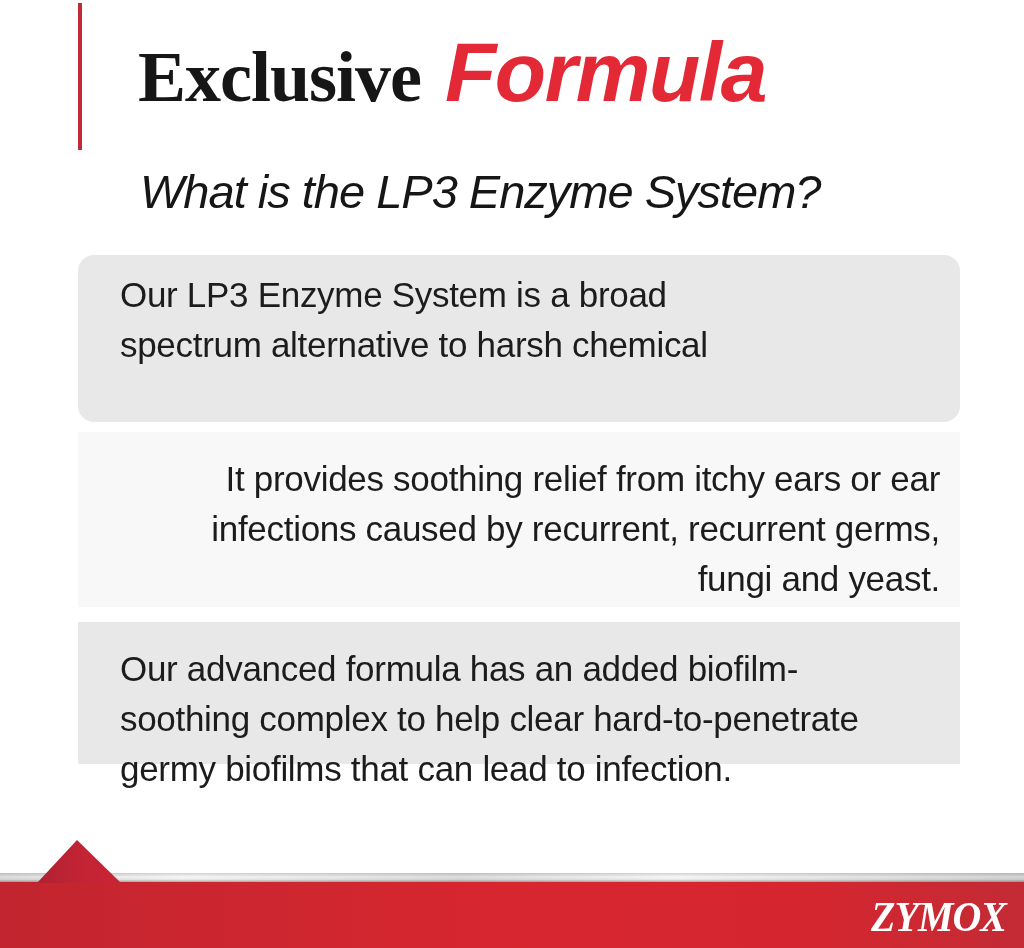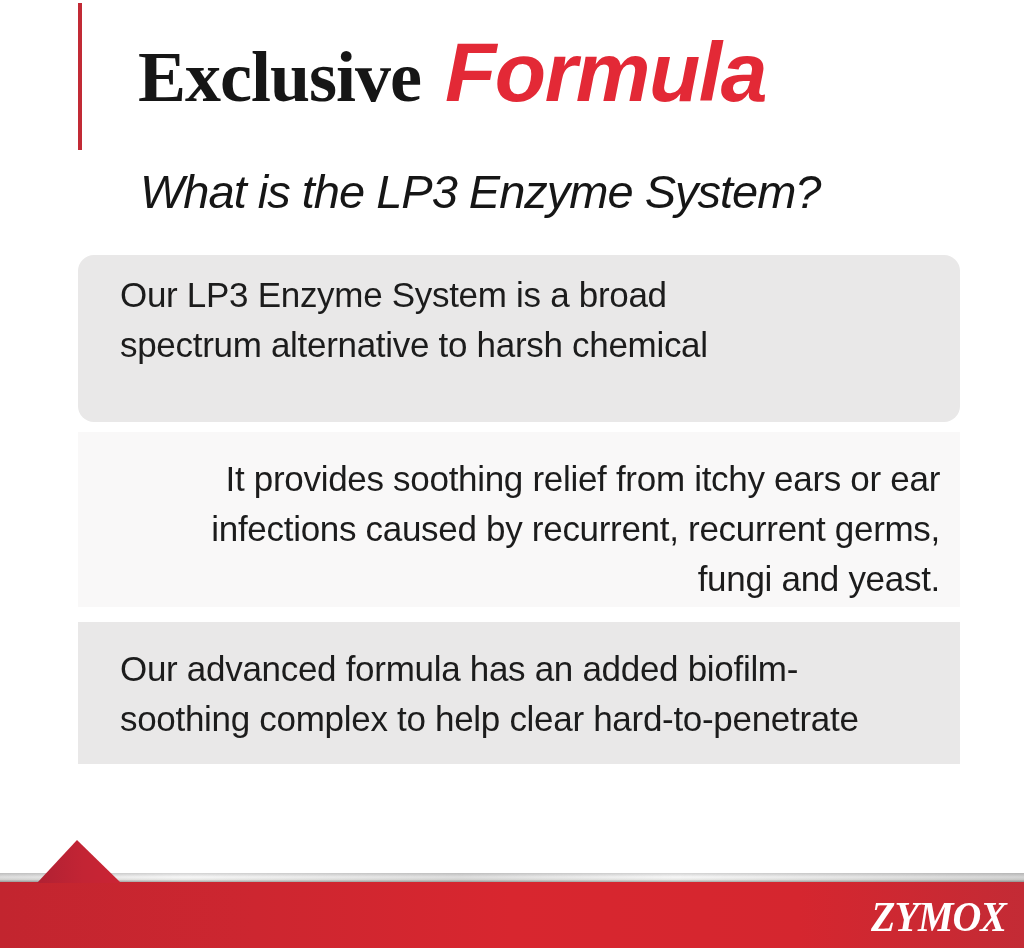--- a/index.html
+++ b/index.html
@@ -128,20 +128,21 @@
 
   <div class="info-box box-2">
     <div class="info-line">It provides soothing relief from itchy ears or ear</div>
     <div class="info-line">infections caused by recurrent, recurrent germs,</div>
     <div class="info-line">fungi and yeast.</div>
   </div>
 
   <div class="info-box box-3">
     <div class="info-line">Our advanced formula has an added biofilm-</div>
     <div class="info-line">soothing complex to help clear hard-to-penetrate</div>
+    <div class="info-line">germy biofilms that can lead to infection.</div>
   </div>
 
   <div class="footer-divider"></div>
 
   <div class="footer-band"></div>
 
   <svg class="footer-triangle" viewBox="0 0 86 45" xmlns="http://www.w3.org/2000/svg" aria-hidden="true">
     <defs>
       <linearGradient id="triGrad" x1="0" y1="0" x2="1" y2="0">
         <stop offset="0" stop-color="#b02133"></stop>

